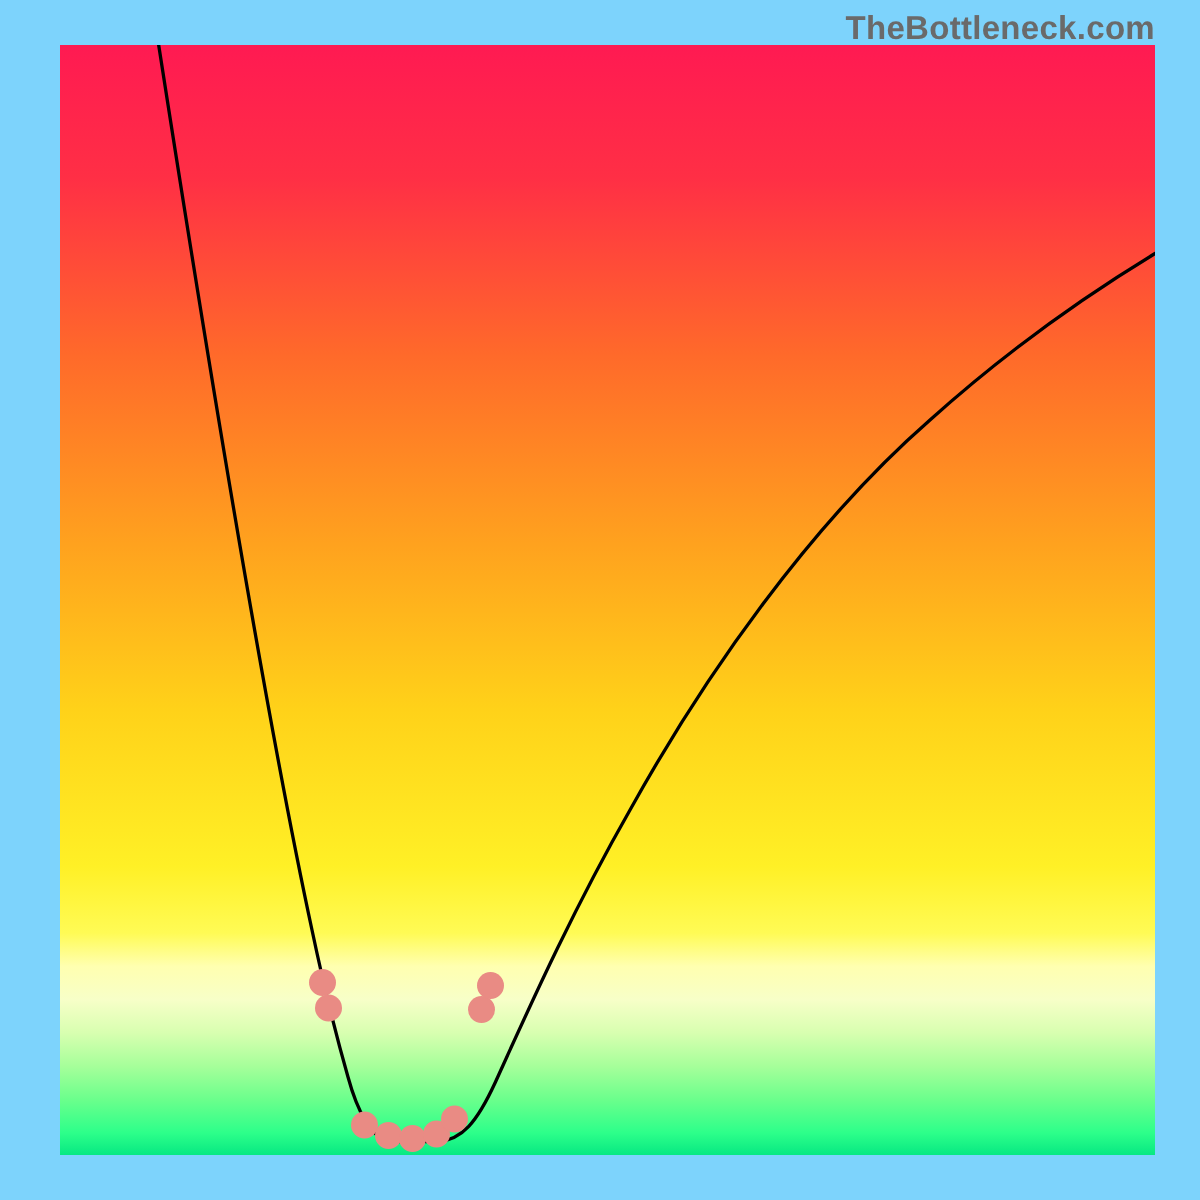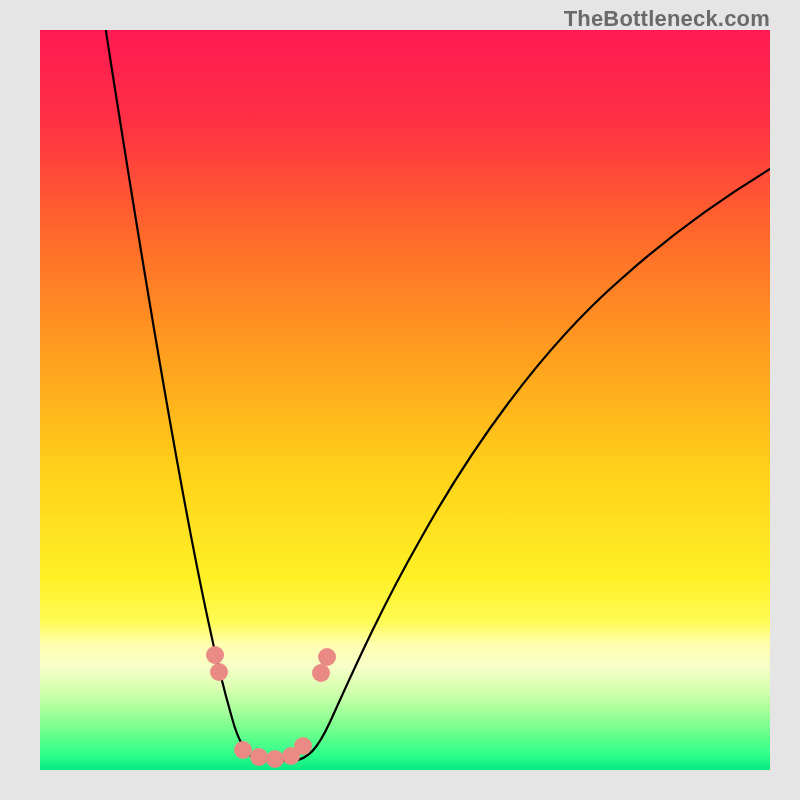--- a/index.html
+++ b/index.html
@@ -9,21 +9,21 @@
     height: 800px;
     background: #000;
     overflow: hidden;
   }
   .frame {
     position: absolute;
     left: 0;
     top: 0;
     width: 800px;
     height: 800px;
-    background: #e5e5e5;
+    background: #7dd3fc;
   }
   .plot-area {
     position: absolute;
     left: 40px;
     top: 30px;
     width: 730px;
     height: 740px;
     overflow: hidden;
   }
   .gradient {

